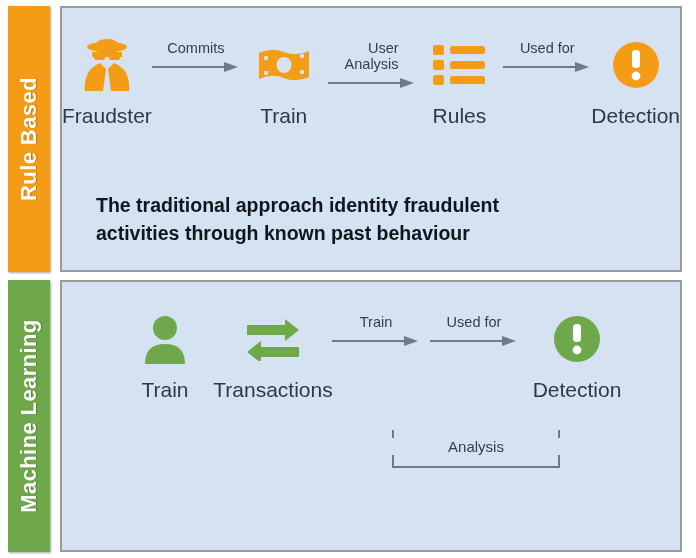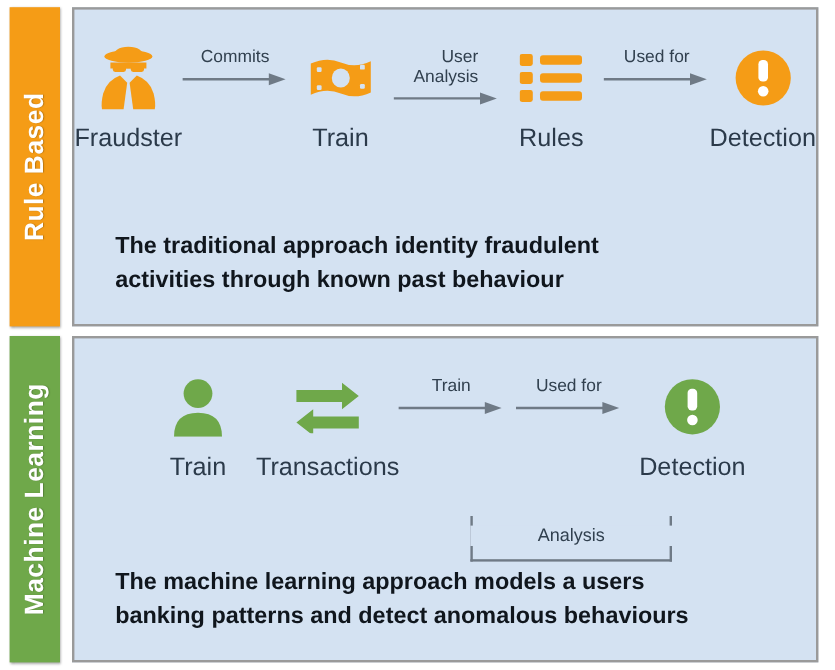--- a/index.html
+++ b/index.html
@@ -275,21 +275,17 @@
           <div class="node-label">Detection</div>
         </div>
 
       </div>
 
       <div class="loop">
         <div class="loop-bracket"></div>
         <div class="loop-label">Analysis</div>
       </div>
 
-      <div class="caption ml">
-        <div>The machine learning approach models a users</div>
-        <div>banking patterns and detect anomalous behaviours</div>
-      </div>
 
     </div>
   </div>
 
 </div>
 
 </body></html>

